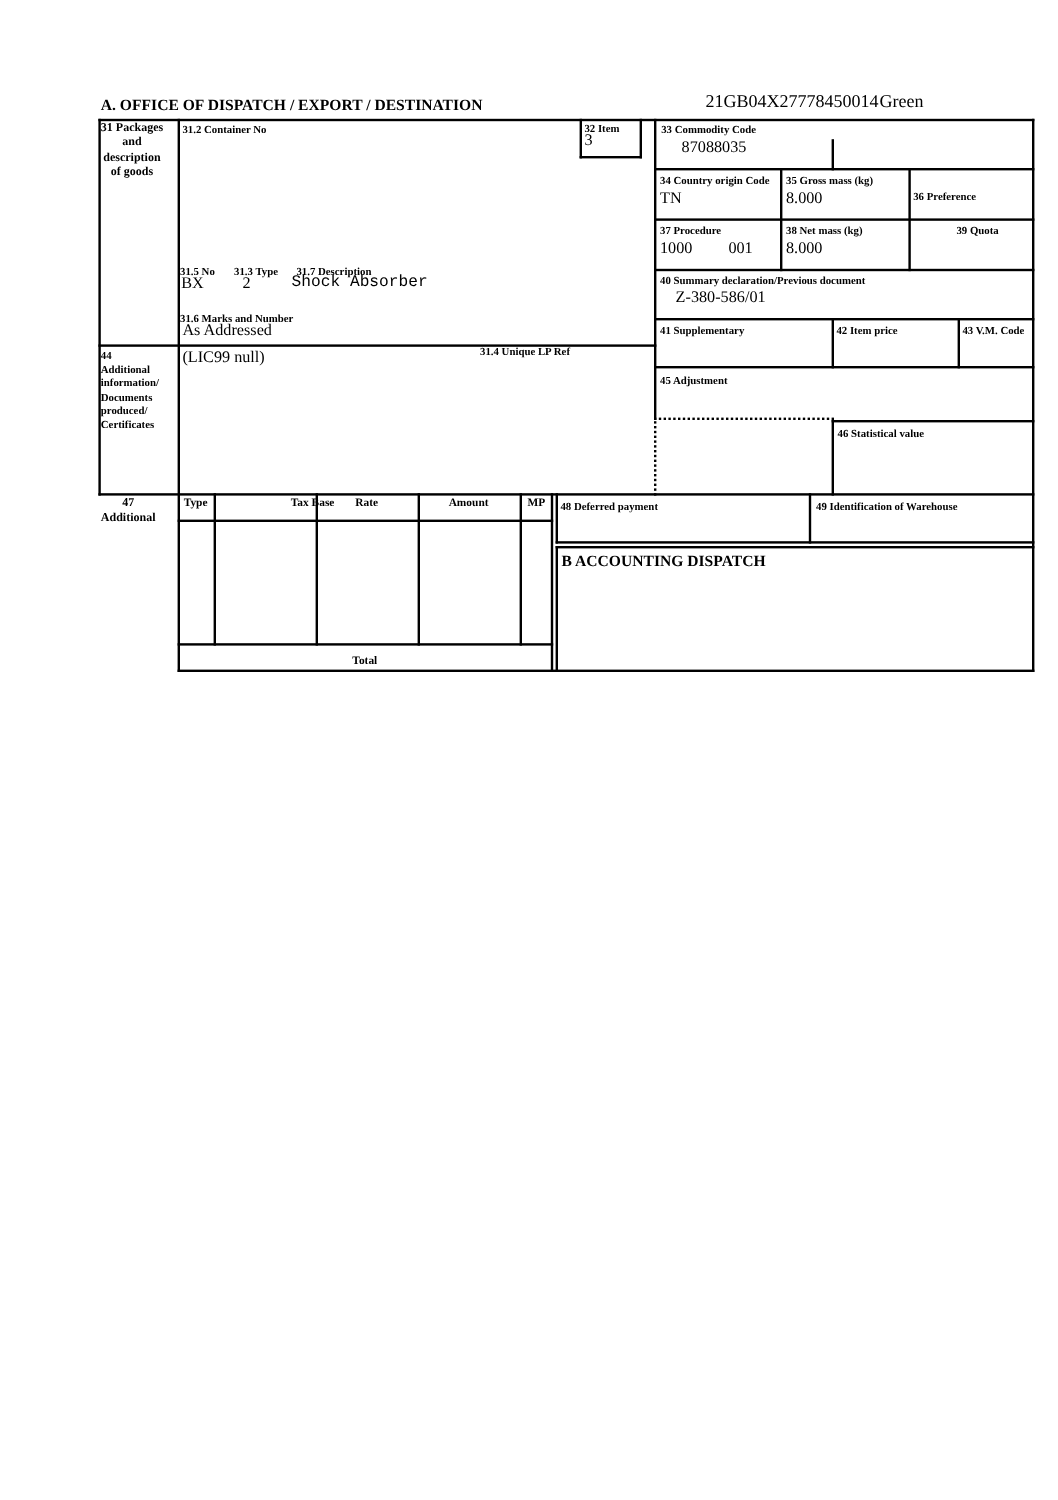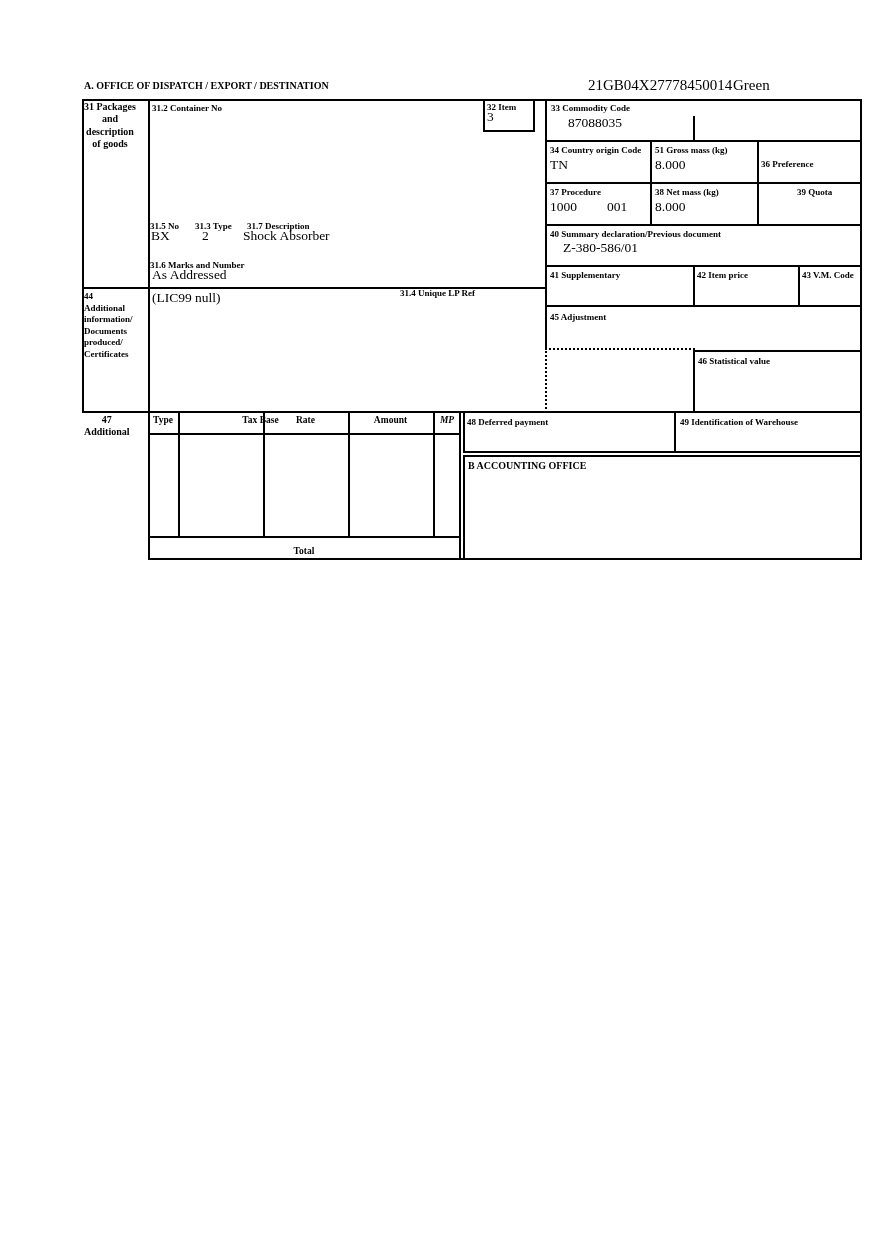--- a/index.html
+++ b/index.html
@@ -6,21 +6,21 @@
   .page{position:relative;width:882px;height:1250px;background:#fff;overflow:hidden;
         font-family:"Liberation Serif",serif;color:#000;}
   .hl{position:absolute;height:2px;background:#000;}
   .vl{position:absolute;width:2px;background:#000;}
   .hld{position:absolute;height:0;border-top:2px dotted #000;}
   .vld{position:absolute;width:0;border-left:2px dotted #000;}
   .lbl{position:absolute;font-weight:bold;font-size:9px;line-height:10px;white-space:nowrap;}
   .lblblock{position:absolute;font-weight:bold;font-size:10px;line-height:12.4px;text-align:center;}
   .lblblock44{position:absolute;font-weight:bold;font-size:9px;line-height:11.6px;}
   .val{position:absolute;font-size:13.5px;line-height:14px;white-space:nowrap;}
-  .hdrA{position:absolute;font-weight:bold;font-size:10px;white-space:nowrap;}
+  .hdrA{position:absolute;font-weight:bold;font-size:13px;white-space:nowrap;}
   .mrn{position:absolute;font-size:15px;white-space:nowrap;}
   .colhdr{position:absolute;top:415px;font-weight:bold;font-size:9.5px;text-align:center;white-space:nowrap;}
   .totalrow{position:absolute;left:148px;width:312px;top:546px;font-weight:bold;font-size:9.5px;text-align:center;}
 </style>
 </head>
 <body>
 
 <div class="page">
 
   <div class="hdrA" style="left:84px;top:80px;">A.  OFFICE OF DISPATCH / EXPORT / DESTINATION</div>
@@ -79,37 +79,37 @@
   <div class="lbl" style="left:152px;top:103px;">31.2 Container No</div>
 
   <div class="lbl" style="left:487px;top:102px;">32 Item</div>
   <div class="val" style="left:487px;top:110px;">3</div>
 
   <div class="lbl" style="left:551px;top:103px;">33 Commodity Code</div>
   <div class="val" style="left:568px;top:116px;">87088035</div>
 
   <div class="lbl" style="left:550px;top:145px;">34 Country origin Code</div>
   <div class="val" style="left:550px;top:158px;">TN</div>
-  <div class="lbl" style="left:655px;top:145px;">51 Gross mass (kg)</div>
+  <div class="lbl" style="left:655px;top:145px;">35 Gross mass (kg)</div>
   <div class="val" style="left:655px;top:158px;">8.000</div>
   <div class="lbl" style="left:761px;top:159px;">36 Preference</div>
 
   <div class="lbl" style="left:550px;top:187px;">37 Procedure</div>
   <div class="val" style="left:550px;top:200px;">1000</div>
   <div class="val" style="left:607px;top:200px;">001</div>
   <div class="lbl" style="left:655px;top:187px;">38 Net mass (kg)</div>
   <div class="val" style="left:655px;top:200px;">8.000</div>
   <div class="lbl" style="left:761px;top:187px;margin-left:36px;">39 Quota</div>
 
   <div class="lbl" style="left:150px;top:221px;">31.5 No</div>
   <div class="lbl" style="left:195px;top:221px;">31.3 Type</div>
   <div class="lbl" style="left:247px;top:221px;">31.7 Description</div>
   <div class="val" style="left:151px;top:229px;">BX</div>
   <div class="val" style="left:202px;top:229px;">2</div>
-  <div class="val" style="left:243px;top:229px;">Shock Absorber</div>
+  <div class="val" style="left:243px;top:229px;font-family:Liberation Mono, monospace;">Shock Absorber</div>
 
   <div class="lbl" style="left:550px;top:229px;">40 Summary declaration/Previous document</div>
   <div class="val" style="left:563px;top:241px;">Z-380-586/01</div>
 
   <div class="lbl" style="left:150px;top:260px;">31.6 Marks and Number</div>
   <div class="lbl" style="left:400px;top:260px;margin-top:28px;">31.4 Unique LP Ref</div>
   <div class="val" style="left:152px;top:268px;">As Addressed</div>
 
   <div class="lbl" style="left:550px;top:270px;">41 Supplementary</div>
   <div class="lbl" style="left:697px;top:270px;">42 Item price</div>
@@ -129,21 +129,21 @@
   <div class="lbl" style="left:698px;top:356px;">46 Statistical value</div>
 
   <div class="lblblock" style="left:84px;top:414px;">
     <div>47</div>
     <div>Additional</div>
   </div>
   <div class="colhdr" style="left:148px;width:30px;">Type</div>
   <div class="colhdr" style="left:178px;width:85px;margin-left:40px;">Tax Base</div>
   <div class="colhdr" style="left:263px;width:85px;">Rate</div>
   <div class="colhdr" style="left:348px;width:85px;">Amount</div>
-  <div class="colhdr" style="left:433px;width:28px;font-style:italic;">MP</div>
+  <div class="colhdr" style="left:433px;width:28px;">MP</div>
   <div class="totalrow">Total</div>
 
   <div class="lbl" style="left:467px;top:417px;">48 Deferred payment</div>
   <div class="lbl" style="left:680px;top:417px;">49 Identification of Warehouse</div>
 
-  <div class="hdrA" style="left:468px;top:460px;">B ACCOUNTING OFFICE</div>
+  <div class="hdrA" style="left:468px;top:460px;">B ACCOUNTING DISPATCH</div>
 
 </div>
 
 </body></html>

